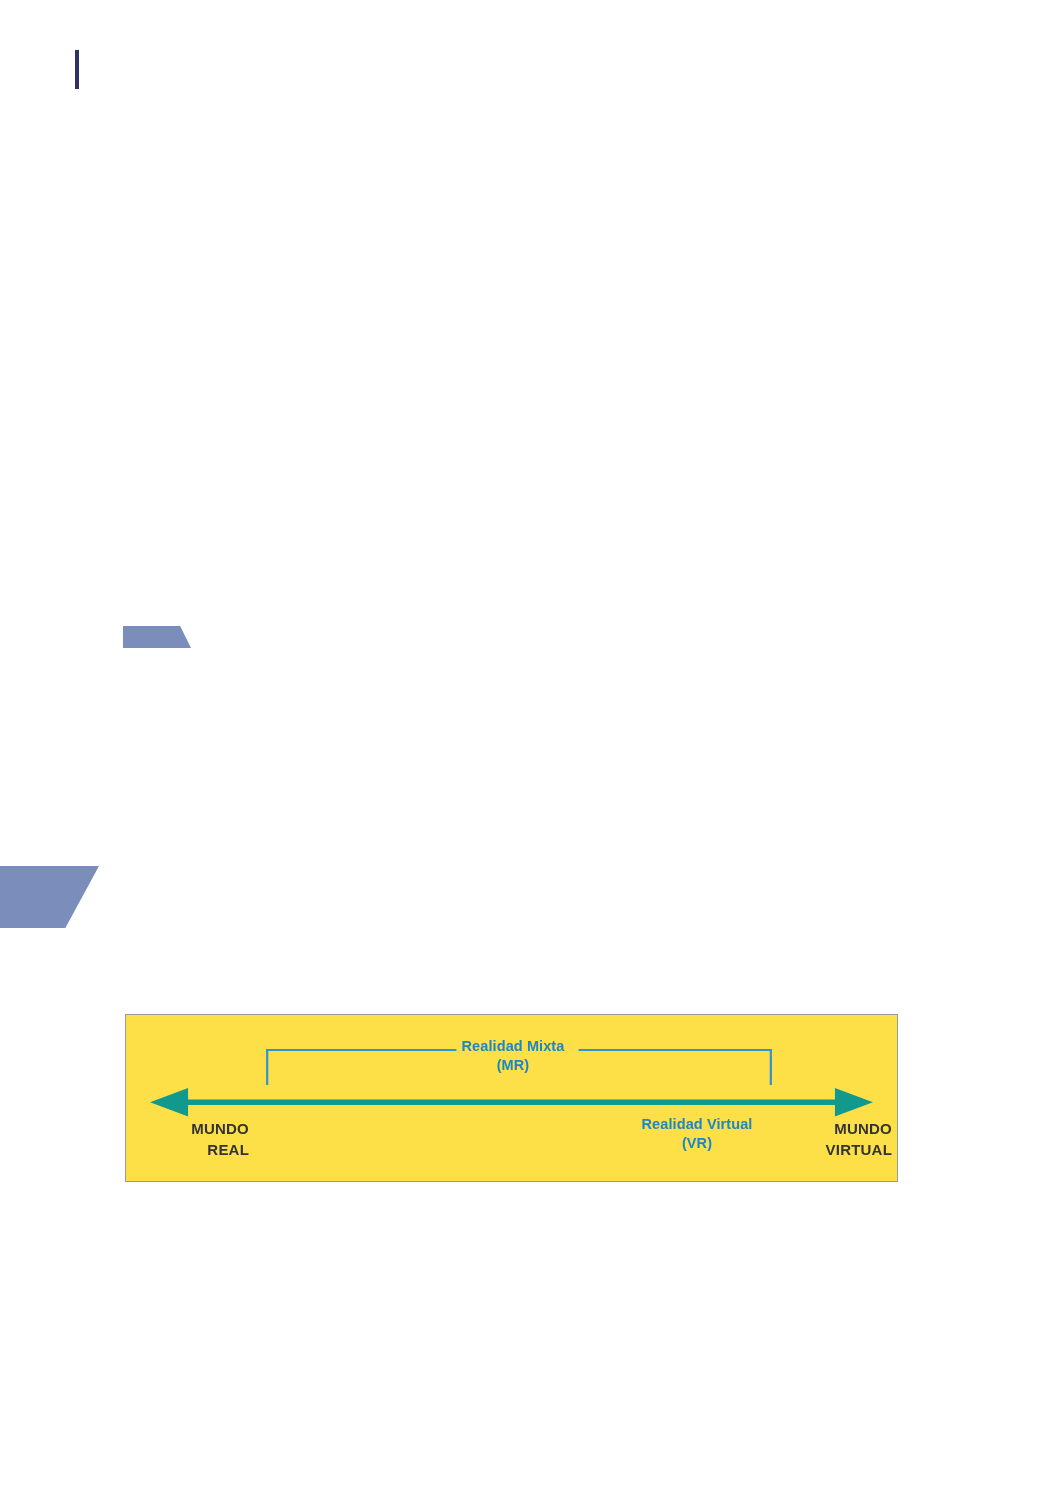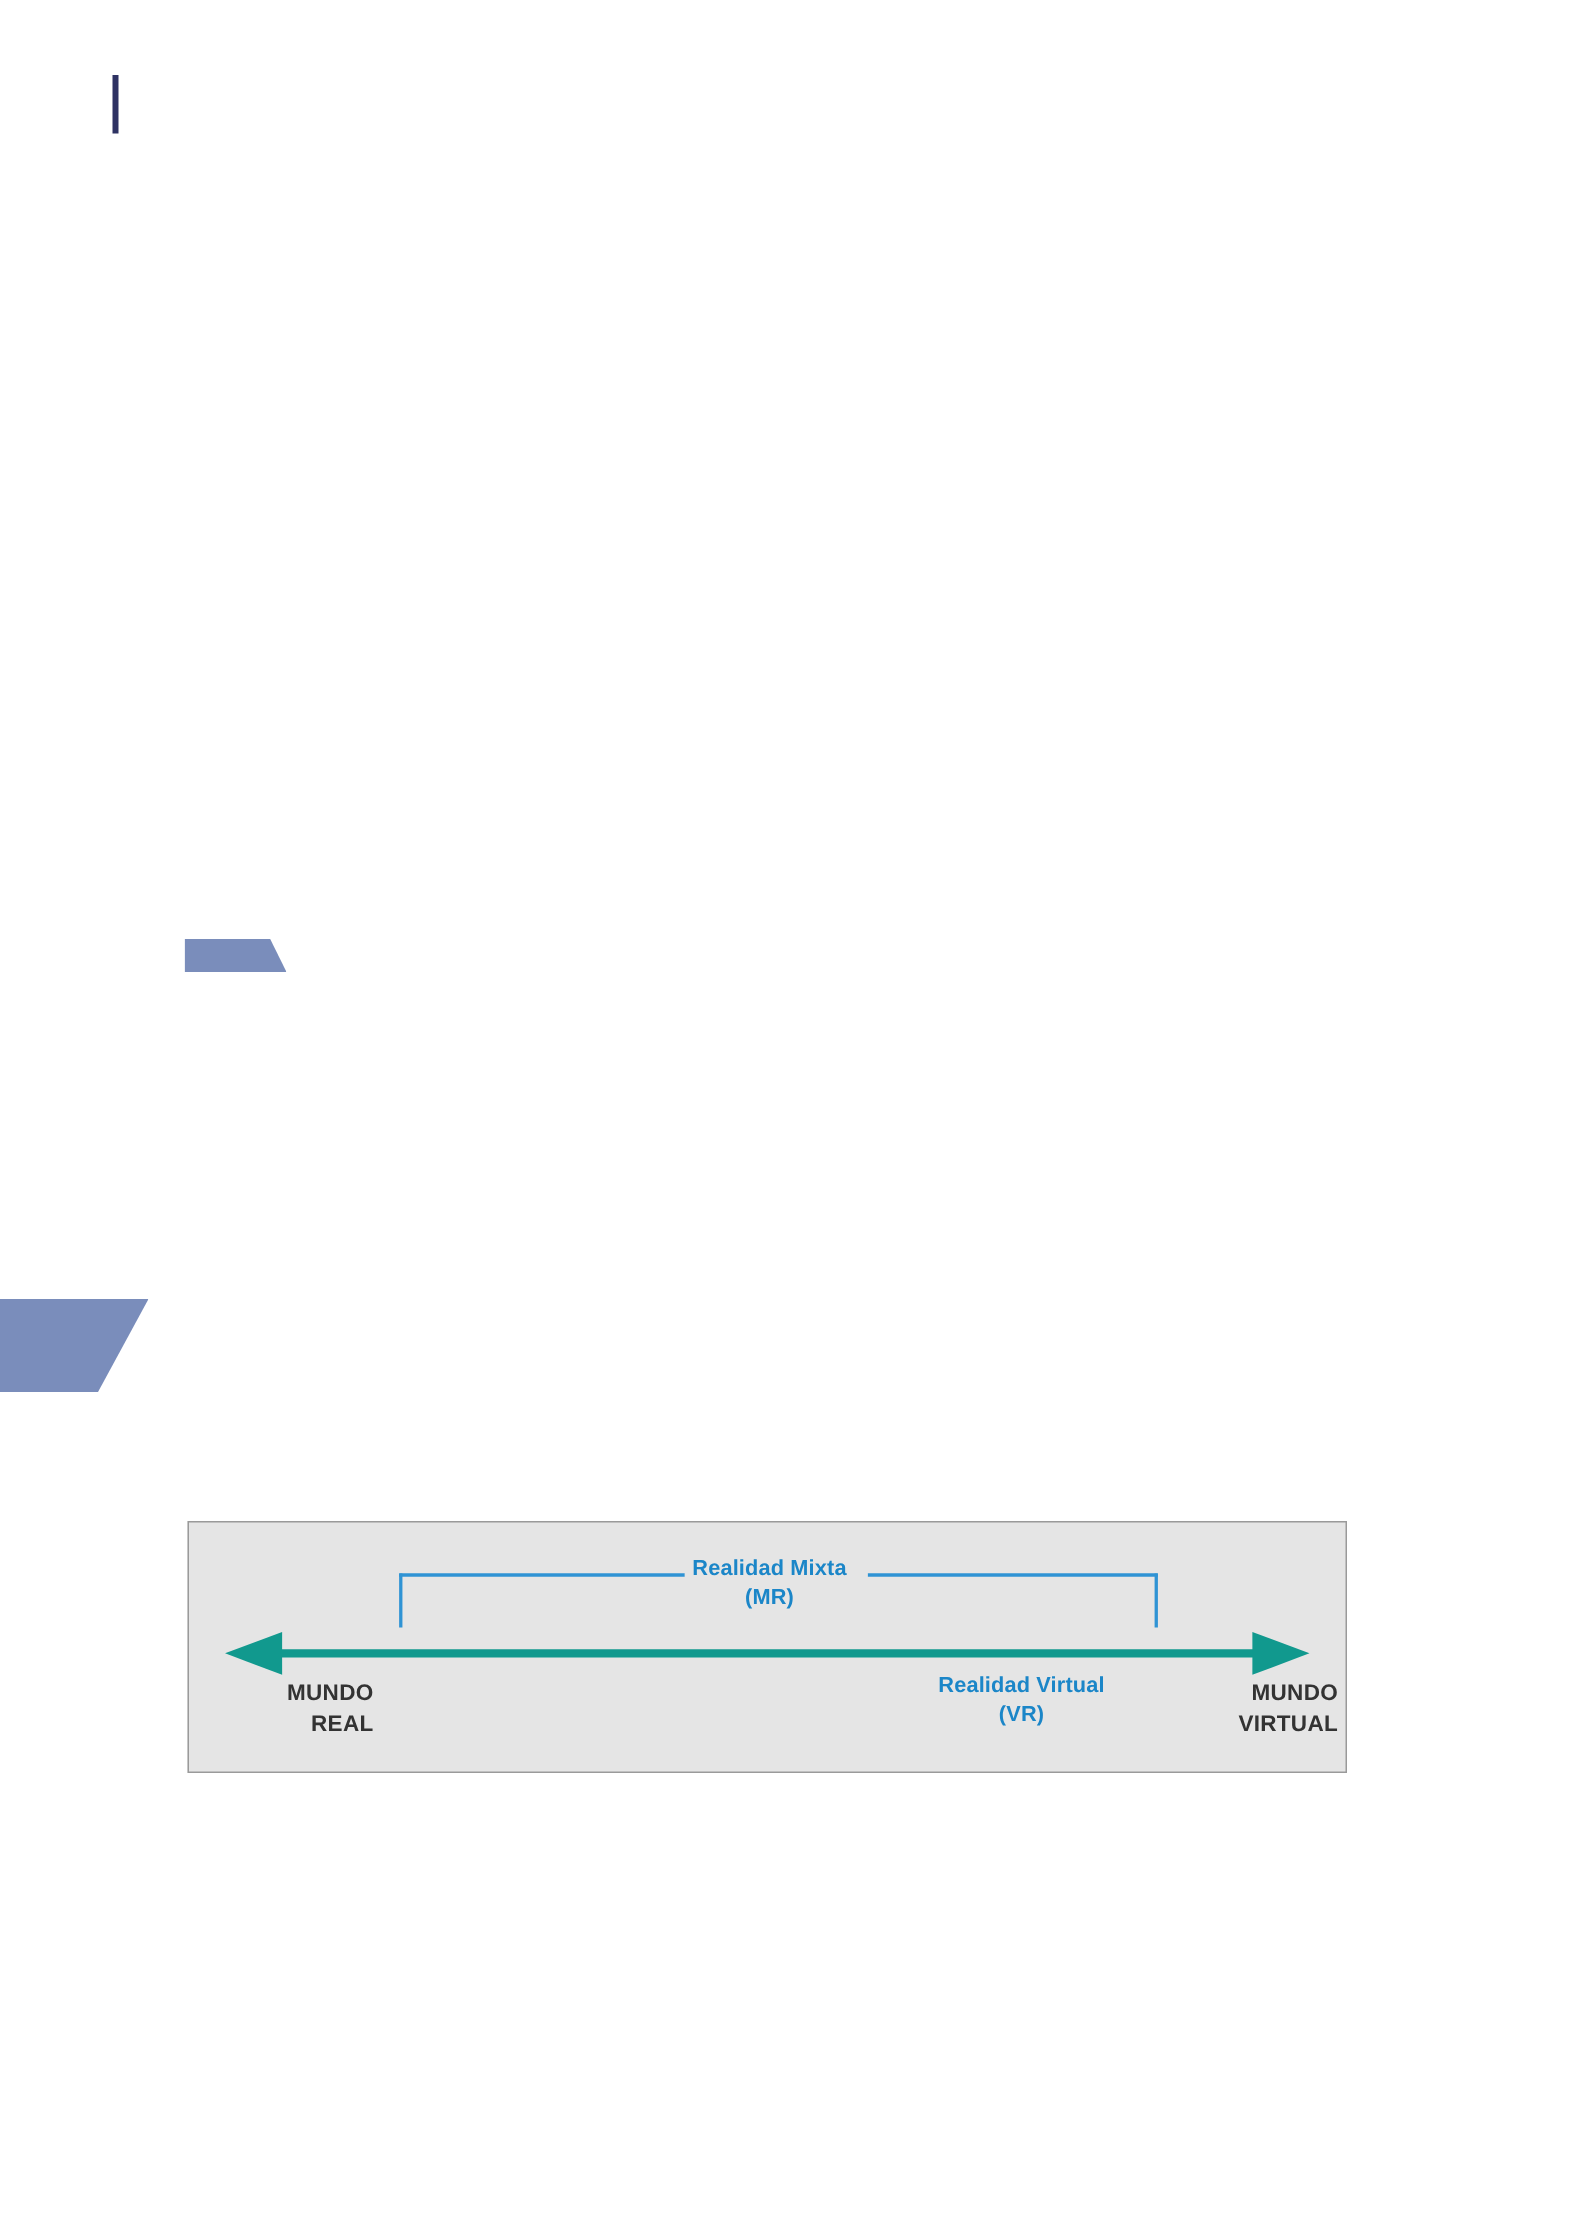--- a/index.html
+++ b/index.html
@@ -51,21 +51,21 @@
   }
 
   
   .figure-frame {
     position: absolute;
     left: 125px;
     top: 1014px;
     width: 773px;
     height: 168px;
     border: 1.4px solid #9a9a9a;
-    background: #e5e5e5;
+    background: #fde047;
     box-sizing: border-box;
   }
 
   .figure-inner {
     position: relative;
     width: 100%;
     height: 100%;
   }
 
   
@@ -119,21 +119,21 @@
   .inner-label {
     position: absolute;
     color: #1b86c8;
     font-size: 14.5px;
     font-weight: bold;
     line-height: 1.32;
     text-align: center;
     letter-spacing: 0.1px;
   }
   .label-ar { left: 103px; top: 103px; width: 236px; }
-  .label-vr { left: 460px; top: 100px; width: 190px; }
+  .label-vr { left: 476px; top: 100px; width: 190px; }
 </style>
 </head>
 <body>
 
 <div id="page">
 
   <div class="navy-rule"></div>
 
   <div class="tab-marker-small"></div>
 

